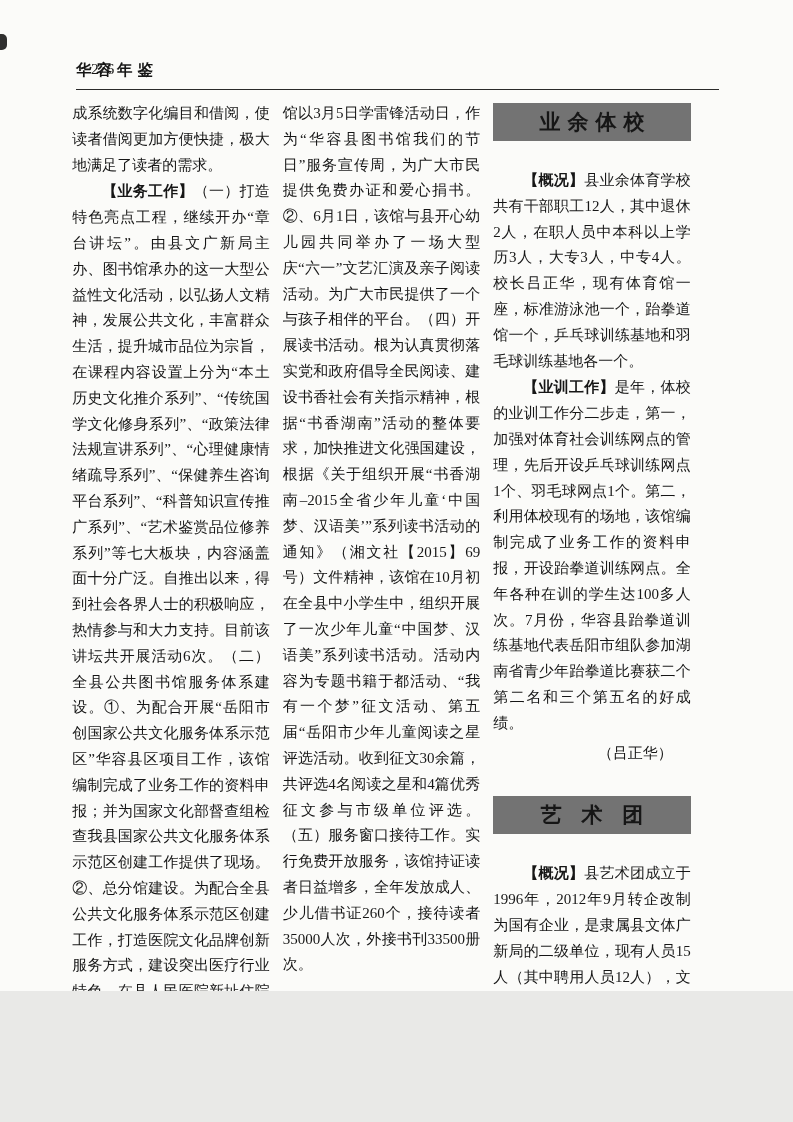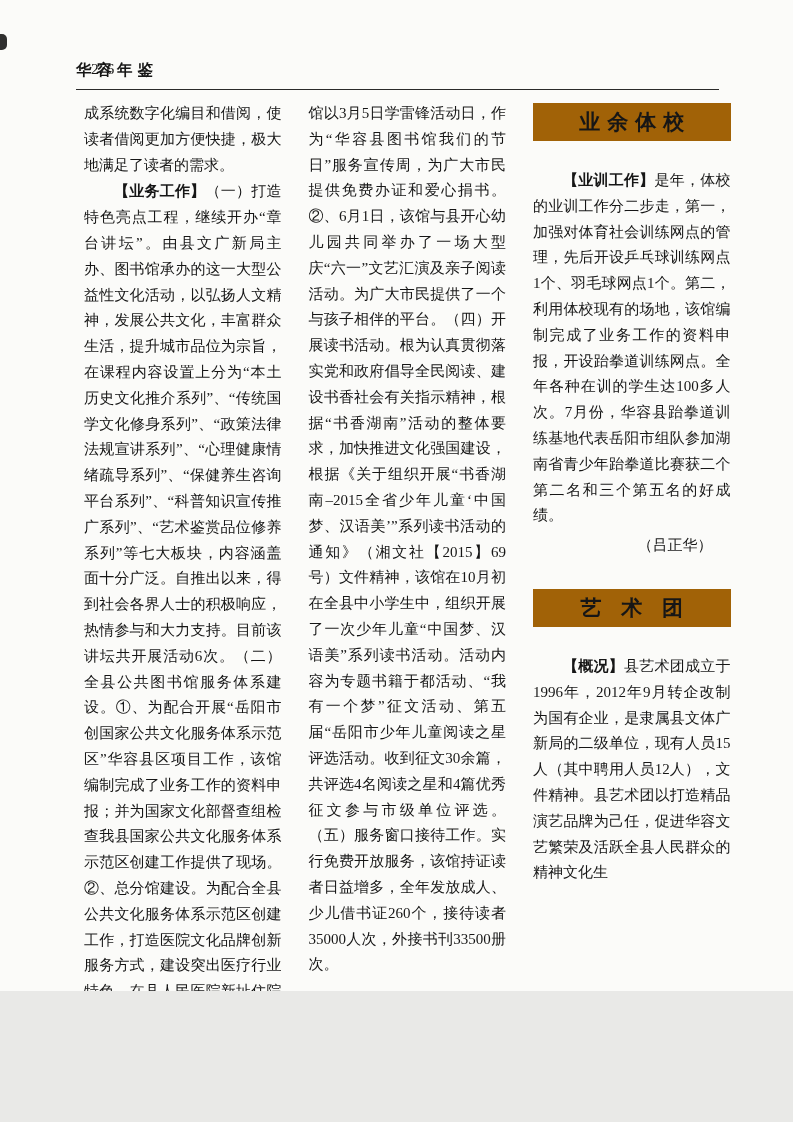--- a/index.html
+++ b/index.html
@@ -35,42 +35,42 @@
     text-align: left;
     font-size: 15.5px; font-weight: bold;
     letter-spacing: 5px;
   }
   .header-rule {
     position: absolute; top: 89px; left: 76px;
     width: 643px; height: 0;
     border-top: 1.6px solid #2a2a2a;
   }
   .columns {
-    position: absolute; top: 101px; left: 84px;
+    position: absolute; top: 101px; left: 60px;
     width: 643px;
-    display: flex; gap: 27px;
+    display: flex; gap: 13px; justify-content: center;
   }
   .col {
     flex: 0 0 197.5px; width: 197.5px;
     font-size: 15px; line-height: 25.8px;
     text-align: justify;
   }
   .para { margin: 0; }
   .indent { text-indent: 2em; }
   .label {
     font-family: "Liberation Sans", "DejaVu Sans", sans-serif;
     font-weight: bold;
   }
   .sig {
     margin: 4px 0 0 0;
     text-align: right;
     padding-right: 18px;
   }
   .section-box {
-    background: #a16207;
+    background: #737373;
     height: 38px; line-height: 38px;
     text-align: center;
     font-family: "Liberation Sans", "DejaVu Sans", sans-serif;
     font-weight: bold;
     font-size: 21px;
     letter-spacing: 7px;
     text-indent: 7px;
     margin: 2px 0 26px 0;
   }
   .section-box.second { margin-top: 30px; }
@@ -96,20 +96,21 @@
     </div>
 
     <div class="col">
       <p class="para">馆以3月5日学雷锋活动日，作为“华容县图书馆我们的节日”服务宣传周，为广大市民提供免费办证和爱心捐书。②、6月1日，该馆与县开心幼儿园共同举办了一场大型庆“六一”文艺汇演及亲子阅读活动。为广大市民提供了一个与孩子相伴的平台。（四）开展读书活动。根为认真贯彻落实党和政府倡导全民阅读、建设书香社会有关指示精神，根据“书香湖南”活动的整体要求，加快推进文化强国建设，根据《关于组织开展“书香湖南–2015全省少年儿童‘中国梦、汉语美’”系列读书活动的通知》（湘文社【2015】69号）文件精神，该馆在10月初在全县中小学生中，组织开展了一次少年儿童“中国梦、汉语美”系列读书活动。活动内容为专题书籍于都活动、“我有一个梦”征文活动、第五届“岳阳市少年儿童阅读之星评选活动。收到征文30余篇，共评选4名阅读之星和4篇优秀征文参与市级单位评选。（五）服务窗口接待工作。实行免费开放服务，该馆持证读者日益增多，全年发放成人、少儿借书证260个，接待读者35000人次，外接书刊33500册次。</p>
     </div>
 
     <div class="col">
       <div class="section-box">
         <span>业余体校</span>
       </div>
+      <p class="para indent"><span class="label">【概况】</span><span>县业余体育学校共有干部职工12人，其中退休2人，在职人员中本科以上学历3人，大专3人，中专4人。校长吕正华，现有体育馆一座，标准游泳池一个，跆拳道馆一个，乒乓球训练基地和羽毛球训练基地各一个。</span></p>
       <p class="para indent"><span class="label">【业训工作】</span><span>是年，体校的业训工作分二步走，第一，加强对体育社会训练网点的管理，先后开设乒乓球训练网点1个、羽毛球网点1个。第二，利用体校现有的场地，该馆编制完成了业务工作的资料申报，开设跆拳道训练网点。全年各种在训的学生达100多人次。7月份，华容县跆拳道训练基地代表岳阳市组队参加湖南省青少年跆拳道比赛获二个第二名和三个第五名的好成绩。</span></p>
       <p class="para sig">（吕正华）</p>
 
       <div class="section-box second">
         <span>艺 术 团</span>
       </div>
       <p class="para indent"><span class="label">【概况】</span><span>县艺术团成立于1996年，2012年9月转企改制为国有企业，是隶属县文体广新局的二级单位，现有人员15人（其中聘用人员12人），文件精神。县艺术团以打造精品演艺品牌为己任，促进华容文艺繁荣及活跃全县人民群众的精神文化生</span></p>
     </div>
 
   </div>

